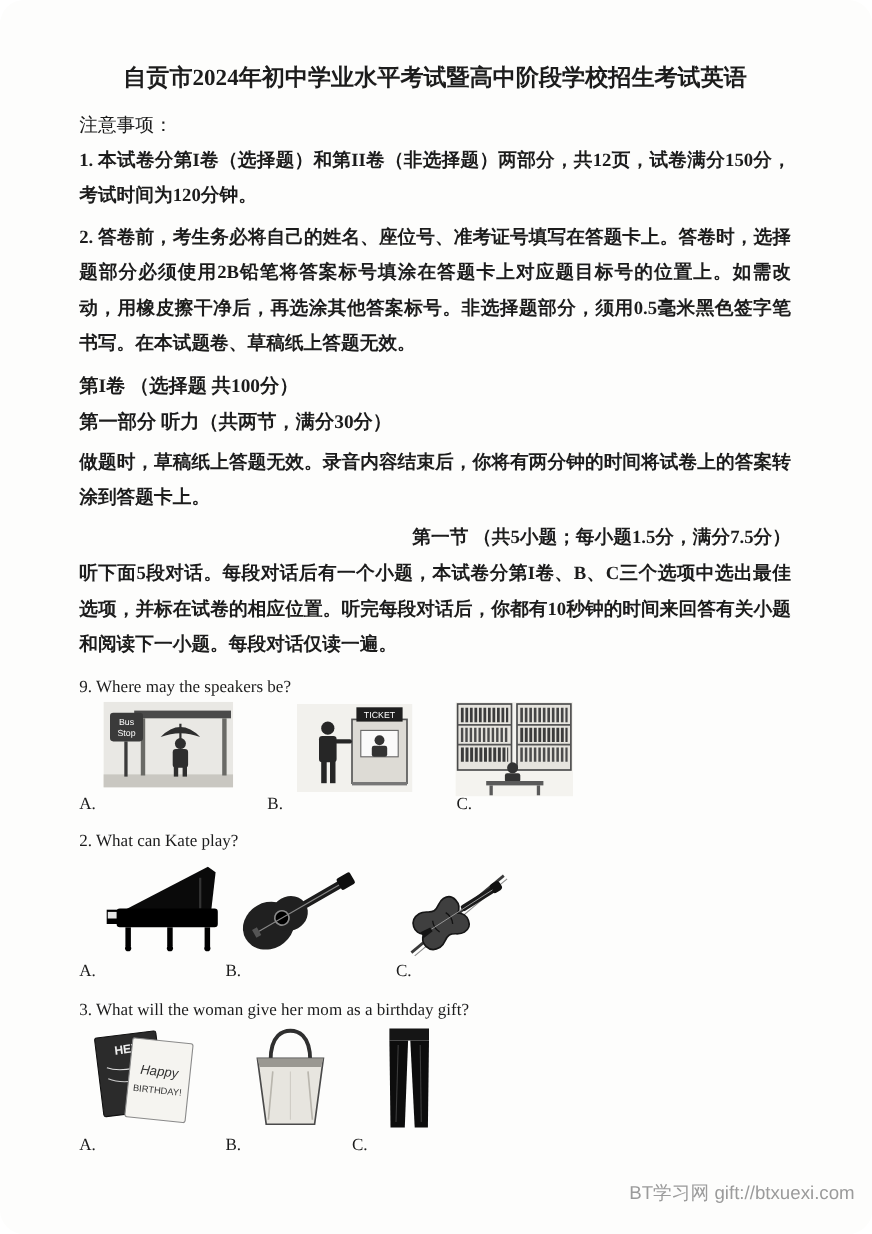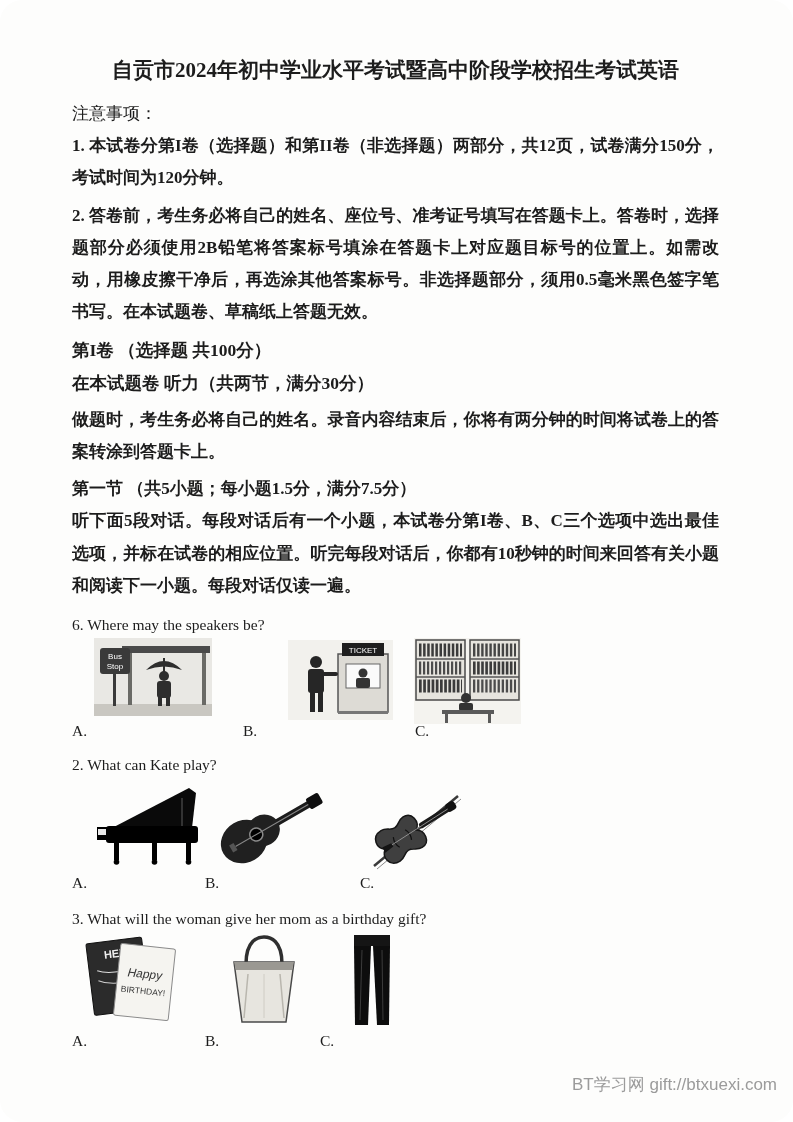--- a/index.html
+++ b/index.html
@@ -7,21 +7,21 @@
     width:793px;height:1122px;position:relative;overflow:hidden;
     background:#fdfdfc;color:#1c1c1c;
     font-family:"Liberation Serif","DejaVu Serif",serif;
     border-radius:22px;
   }
   .content{padding:50px 74px 0 72px;}
   .title{font-size:21px;font-weight:700;text-align:center;margin:6px 0 18px;}
   .para{font-size:17px;line-height:1.9;margin:5px 0;text-align:justify;font-weight:600;}
   .notice-head{font-size:17px;font-weight:400;margin:8px 0 2px;}
   .heading-center{font-size:17.5px;font-weight:700;text-align:left;margin:9px 0;}
-  .heading-left{font-size:17px;font-weight:700;margin:9px 0 4px;}
+  .heading-left{font-size:17px;font-weight:700;margin:9px 0 4px;text-align:right;}
   .q-text{font-size:15.5px;margin:14px 0 4px;font-weight:400;font-family:"Liberation Serif",serif;}
   .fig{position:relative;margin:4px 0 0;}
   .fig-item{position:absolute;}
   .opt{position:absolute;font-size:15.5px;font-family:"Liberation Serif",serif;}
   .footer{
     position:absolute;right:16px;bottom:26px;font-size:17px;color:#9b9b9b;
     font-family:"Liberation Sans","DejaVu Sans",sans-serif;
   }
   svg{display:block;}
   svg text{font-family:"Liberation Sans","DejaVu Sans",sans-serif;}
@@ -32,49 +32,49 @@
 <div class="page">
   <div class="content">
 
     <div class="title">自贡市2024年初中学业水平考试暨高中阶段学校招生考试英语</div>
 
     <div class="notice-head">注意事项：</div>
     <p class="para">1. 本试卷分第I卷（选择题）和第II卷（非选择题）两部分，共12页，试卷满分150分，考试时间为120分钟。</p>
     <p class="para">2. 答卷前，考生务必将自己的姓名、座位号、准考证号填写在答题卡上。答卷时，选择题部分必须使用2B铅笔将答案标号填涂在答题卡上对应题目标号的位置上。如需改动，用橡皮擦干净后，再选涂其他答案标号。非选择题部分，须用0.5毫米黑色签字笔书写。在本试题卷、草稿纸上答题无效。</p>
 
     <div class="heading-center">第I卷 （选择题 共100分）</div>
-    <div class="heading-center">在本试题卷 听力（共两节，满分30分）</div>
-
-    <p class="para">做题时，考生务必将自己的姓名。录音内容结束后，你将有两分钟的时间将试卷上的答案转涂到答题卡上。</p>
+    <div class="heading-center">第一部分 听力（共两节，满分30分）</div>
+
+    <p class="para">做题时，草稿纸上答题无效。录音内容结束后，你将有两分钟的时间将试卷上的答案转涂到答题卡上。</p>
 
     <div class="heading-left">第一节 （共5小题；每小题1.5分，满分7.5分）</div>
     <p class="para">听下面5段对话。每段对话后有一个小题，本试卷分第I卷、B、C三个选项中选出最佳选项，并标在试卷的相应位置。听完每段对话后，你都有10秒钟的时间来回答有关小题和阅读下一小题。每段对话仅读一遍。</p>
 
-    <p class="q-text">6. Where may the speakers be?</p>
+    <p class="q-text">9. Where may the speakers be?</p>
     <div class="fig" style="height:104px;">
       <div class="fig-item" style="left:22px;top:0;">
         <svg width="118" height="78" viewBox="0 0 118 78">
           <rect width="118" height="78" fill="#e9e8e4"></rect>
           <rect y="66" width="118" height="12" fill="#c9c7c1"></rect>
           <rect x="28" y="8" width="88" height="7" fill="#4a4a4a"></rect>
           <rect x="34" y="15" width="4" height="52" fill="#6a6a66"></rect>
           <rect x="108" y="15" width="4" height="52" fill="#6a6a66"></rect>
           <rect x="6" y="10" width="30" height="26" rx="3" fill="#3a3a3a"></rect>
           <text x="21" y="21" font-size="8" fill="#ffffff" text-anchor="middle">Bus</text>
           <text x="21" y="31" font-size="8" fill="#ffffff" text-anchor="middle">Stop</text>
           <rect x="19" y="36" width="3" height="32" fill="#3a3a3a"></rect>
           <path d="M52,32 Q70,14 88,32 Q70,25 52,32 Z" fill="#2e2e2e"></path>
           <line x1="70" y1="20" x2="70" y2="40" stroke="#2e2e2e" stroke-width="2"></line>
           <circle cx="70" cy="38" r="5" fill="#2e2e2e"></circle>
           <rect x="63" y="43" width="14" height="17" rx="3" fill="#2e2e2e"></rect>
           <rect x="64" y="59" width="4" height="9" fill="#2e2e2e"></rect>
           <rect x="72" y="59" width="4" height="9" fill="#2e2e2e"></rect>
         </svg>
       </div>
-      <div class="fig-item" style="left:180px;top:2px;padding-left:36px;">
+      <div class="fig-item" style="left:162px;top:2px;padding-left:36px;">
         <svg width="105" height="80" viewBox="0 0 105 80">
           <rect width="105" height="80" fill="#f2f1ed"></rect>
           <rect x="50" y="14" width="50" height="58" fill="#dddbd5" stroke="#555" stroke-width="1.5"></rect>
           <rect x="54" y="3" width="42" height="13" fill="#1e1e1e"></rect>
           <text x="75" y="13" font-size="8" fill="#ffffff" text-anchor="middle">TICKET</text>
           <rect x="58" y="24" width="34" height="24" fill="#fafafa" stroke="#666"></rect>
           <circle cx="75" cy="33" r="4.5" fill="#333"></circle>
           <rect x="68" y="38" width="14" height="10" rx="2" fill="#333"></rect>
           <rect x="50" y="71" width="50" height="3" fill="#777"></rect>
           <circle cx="28" cy="22" r="6" fill="#262626"></circle>

